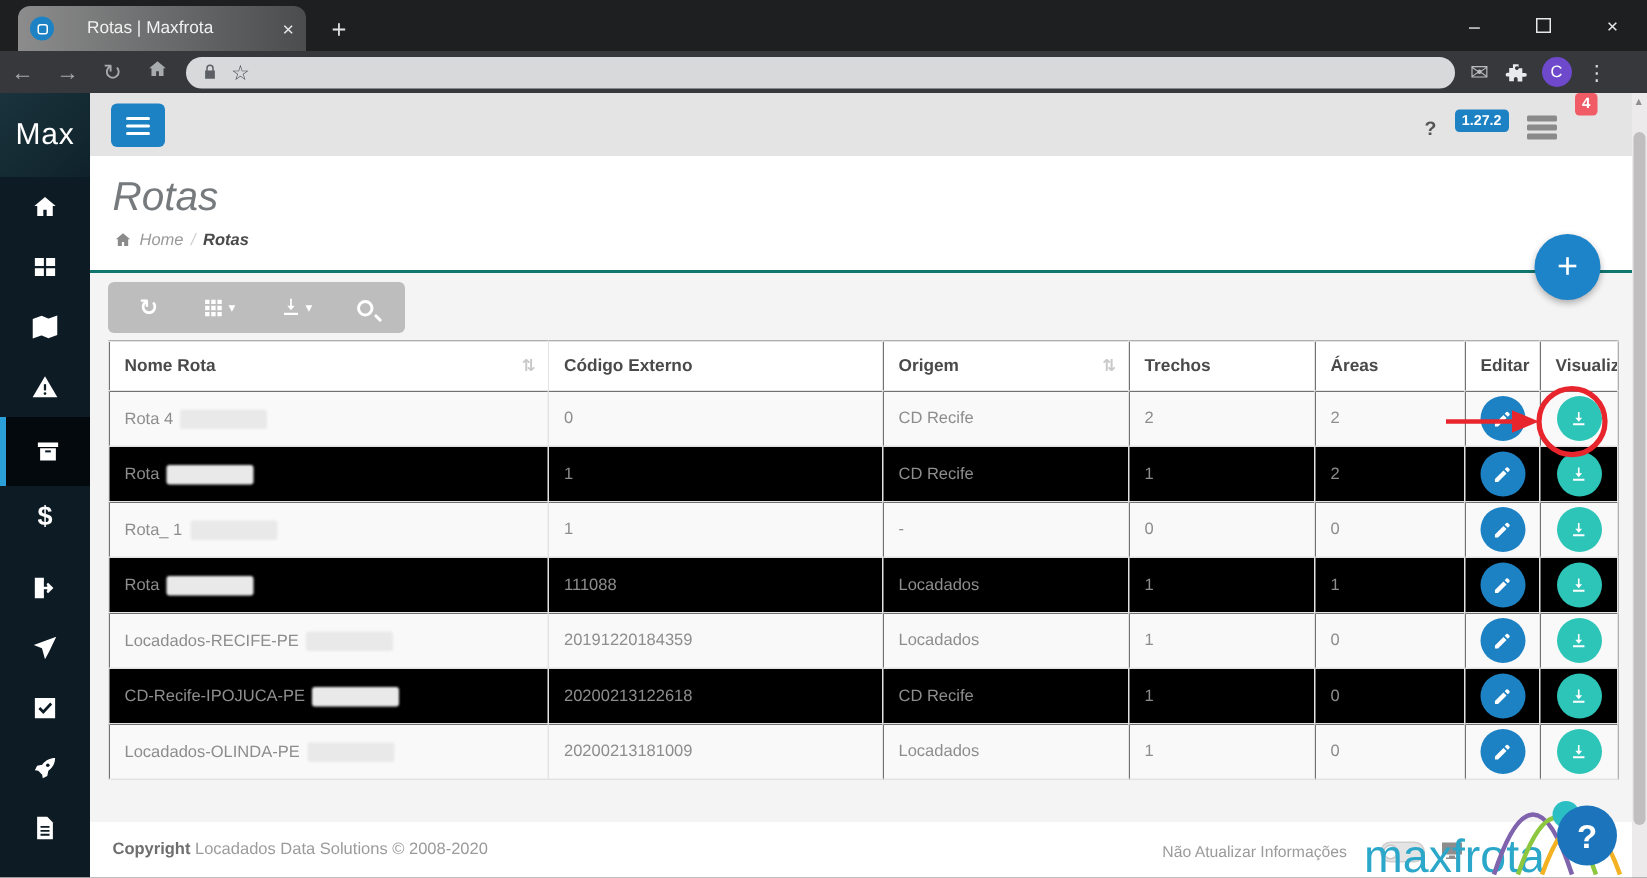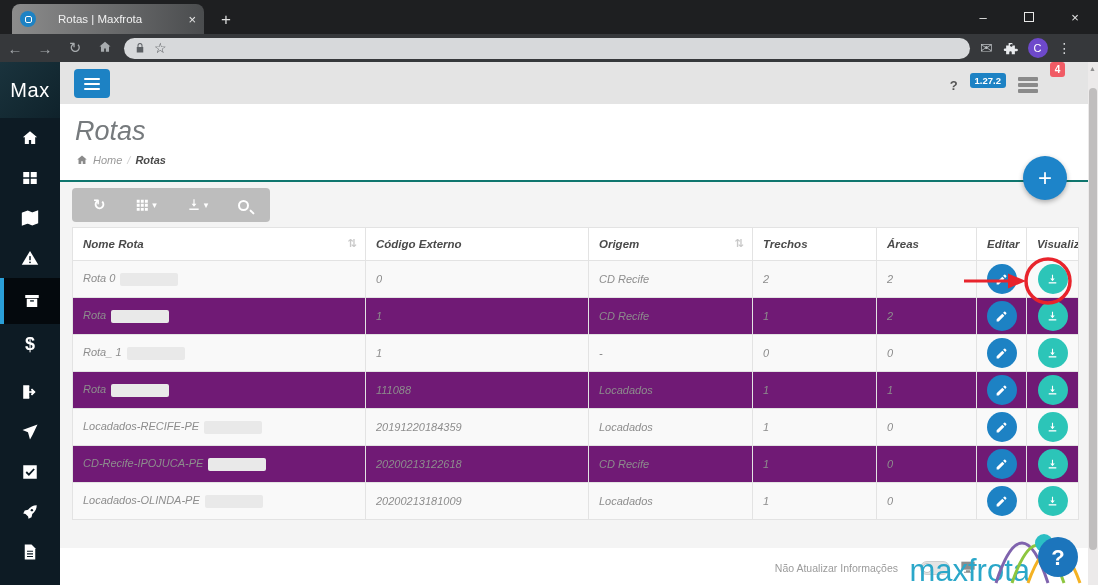--- a/index.html
+++ b/index.html
@@ -74,21 +74,21 @@
              display:flex;align-items:center;justify-content:space-around;padding:0 6px;}
   .toolbtn{background:none;border:none;color:#fff;display:flex;align-items:center;gap:3px;cursor:pointer;height:100%;}
   .toolbtn svg{width:14px;height:14px;fill:#fff;}
   .toolbtn .g{font-size:15px;color:#fff;font-weight:bold;}
   .caret{font-size:9px;color:#fff;}
   .mag{position:relative;width:11px;height:11px;border:2px solid #fff;border-radius:50%;}
   .mag::after{content:"";position:absolute;left:9px;top:9px;width:6px;height:2px;background:#fff;transform:rotate(45deg);border-radius:1px;}
 
   
   .tablewrap{position:absolute;left:12px;top:123px;width:1006px;}
-  table{border-collapse:collapse;width:1006px;background:#701a75;font-size:11px;table-layout:fixed;font-style:italic;}
+  table{border-collapse:collapse;width:1006px;background:#000000;font-size:11px;table-layout:fixed;}
   th,td{border:1px solid #e3e3e3;text-align:left;padding:0 10px;overflow:hidden;white-space:nowrap;}
   th{height:33px;color:#4a4a4a;font-size:11.5px;background:#fff;position:relative;}
   td{height:37px;color:#8d8d8d;}
   tbody tr:nth-child(odd) td{background:#f9f9f9;}
   .sort{position:absolute;right:8px;top:9px;color:#c9c9c9;font-size:11px;}
   td.act{text-align:center;padding:0;}
   .btn-edit,.btn-view{width:30px;height:30px;border-radius:50%;border:none;cursor:pointer;
       display:inline-flex;align-items:center;justify-content:center;vertical-align:middle;}
   .btn-edit{background:var(--accent);}
   .btn-view{background:var(--teal);}
@@ -306,21 +306,21 @@
             <th><span>Código Externo</span></th>
             <th><span>Origem</span><span class="sort">⇅</span></th>
             <th><span>Trechos</span></th>
             <th><span>Áreas</span></th>
             <th><span>Editar</span></th>
             <th><span>Visualizar</span></th>
           </tr>
         </thead>
         <tbody>
   <tr>
-    <td><span>Rota 0</span><span class="redact" hidden=""></span></td>
+    <td><span>Rota 4</span><span class="redact" hidden=""></span></td>
     <td>0</td>
     <td>CD Recife</td>
     <td>2</td>
     <td>2</td>
     <td class="act">
       <button class="btn-edit">
         <svg viewBox="0 0 24 24">
                     <path d="M3 17.2 13.5 6.7l3.8 3.8L6.8 21H3zM15 5.2l2-2a1.4 1.4 0 0 1 2 0l1.8 1.8a1.4 1.4 0 0 1 0 2l-2 2z"></path>
                   </svg>
       </button>
@@ -471,20 +471,23 @@
                     <path d="M5 17h14v2.4H5z"></path>
                   </svg>
       </button>
     </td>
   </tr>
 </tbody>
       </table>
     </div>
 
     <div class="footer">
+      <div class="copyright">
+        <b>Copyright</b><span> Locadados Data Solutions © 2008-2020</span>
+      </div>
       <span class="update-label">Não Atualizar Informações</span>
       <span class="toggle">
           <i></i>
         </span>
       <span class="monitor">
         <svg viewBox="0 0 24 20">
             <path d="M2 2h20v12H2z"></path>
             <path d="M9 15h6v2h3v1.5H6V17h3z"></path>
           </svg>
       </span>

